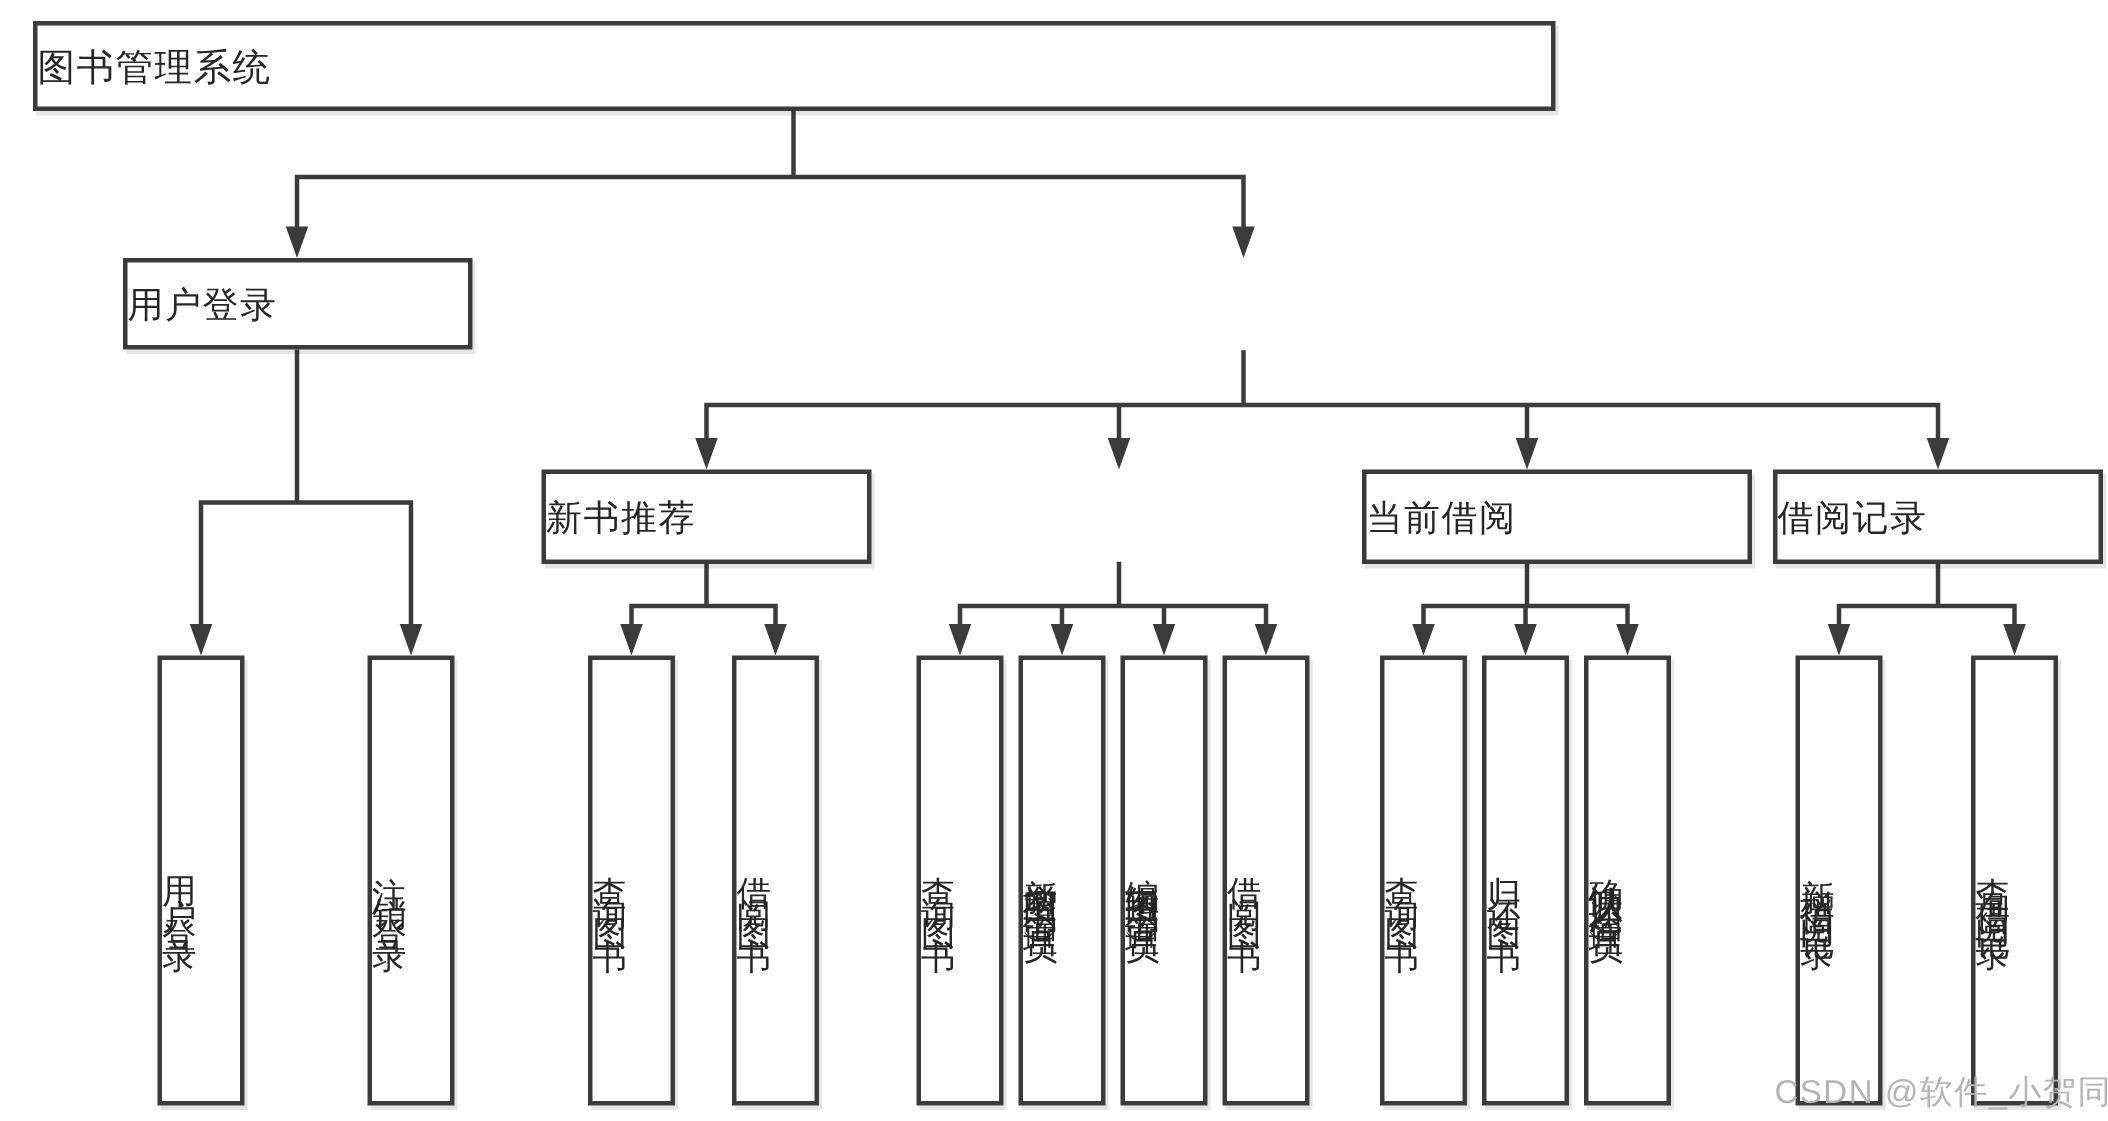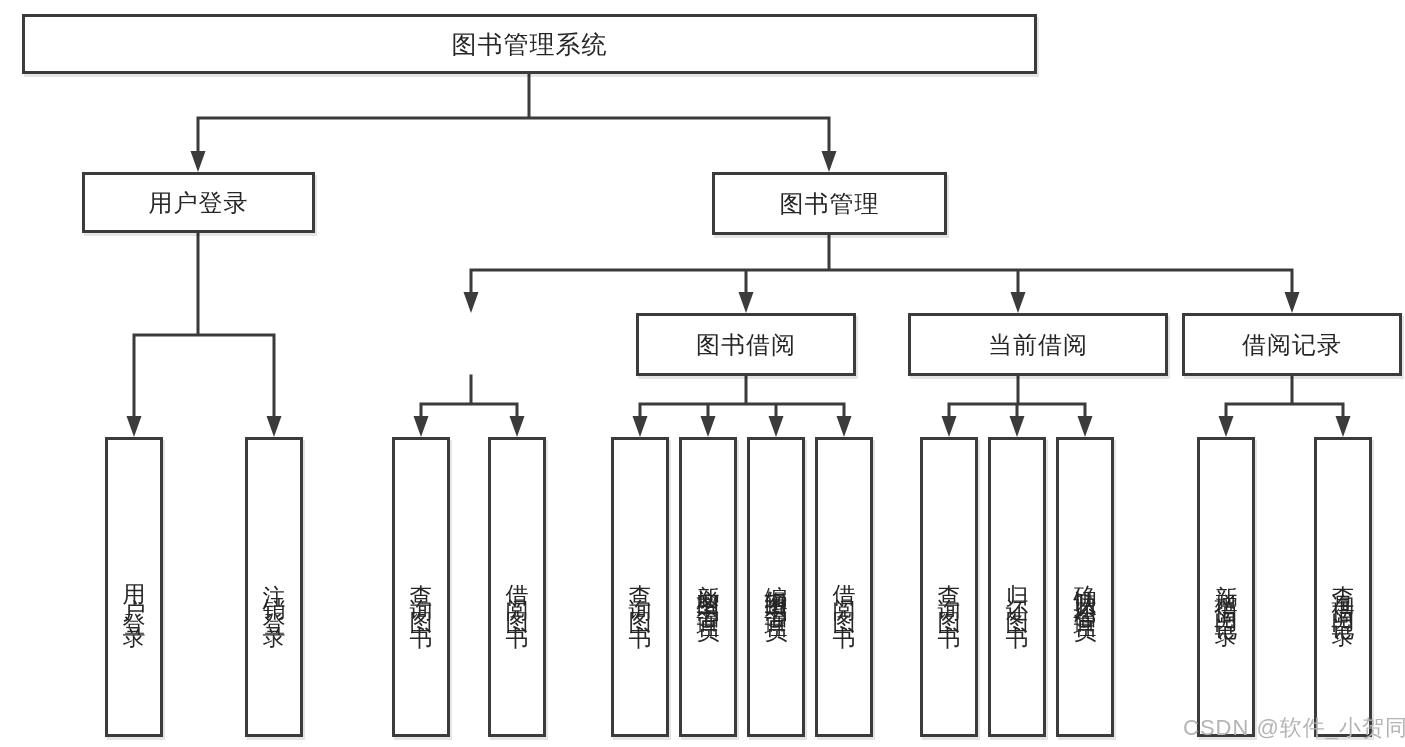--- a/index.html
+++ b/index.html
@@ -3,21 +3,21 @@
 <meta charset="utf-8">
 <style>
   html,body{margin:0;padding:0;background:#ffffff;}
   .canvas{
     position:relative;width:1405px;height:747px;background:#ffffff;
     font-family:"Liberation Sans",sans-serif;overflow:hidden;color:#262626;
   }
   .connectors{position:absolute;left:0;top:0;z-index:1;}
   .node{
     position:absolute;box-sizing:border-box;background:#ffffff;
-    border:3px solid #3b3b3b;display:flex;align-items:center;justify-content:center;
+    border:3px solid #3b3b3b;display:flex;align-items:center;justify-content:flex-start;
     z-index:2;box-shadow:2px 3px 0 rgba(0,0,0,0.10);
   }
   .hlabel{font-size:24px;letter-spacing:1px;white-space:nowrap;}
   .root .hlabel{font-size:25px;}
   .leaf{top:437px;width:58px;height:300px;}
   .vtext{
     writing-mode:vertical-rl;text-orientation:mixed;
     font-size:23px;line-height:1;white-space:nowrap;
   }
   .ls4{letter-spacing:14px;margin-bottom:-14px;}
@@ -54,26 +54,23 @@
          M1218.5,416 L1233.5,416 L1226,437 Z  M1335.5,416 L1350.5,416 L1343,437 Z" fill="#3b3b3b" stroke="none"></path>
   </svg>
 
   <div class="node root" style="left:22px;top:14px;width:1015px;height:60px">
     <span class="hlabel">图书管理系统</span>
   </div>
 
   <div class="node" style="left:82px;top:172px;width:233px;height:61px">
     <span class="hlabel">用户登录</span>
   </div>
-  <div class="node" style="left:712px;top:172px;width:235px;height:63px">
-    <span class="hlabel">图书管理</span>
-  </div>
 
-  <div class="node" style="left:636px;top:313px;width:220px;height:63px">
-    <span class="hlabel">图书借阅</span>
+  <div class="node" style="left:361px;top:313px;width:220px;height:63px">
+    <span class="hlabel">新书推荐</span>
   </div>
   <div class="node" style="left:908px;top:313px;width:260px;height:63px">
     <span class="hlabel">当前借阅</span>
   </div>
   <div class="node" style="left:1182px;top:313px;width:220px;height:63px">
     <span class="hlabel">借阅记录</span>
   </div>
 
   <div class="node leaf" style="left:105px">
     <span class="vtext ls4">用户登录</span>

